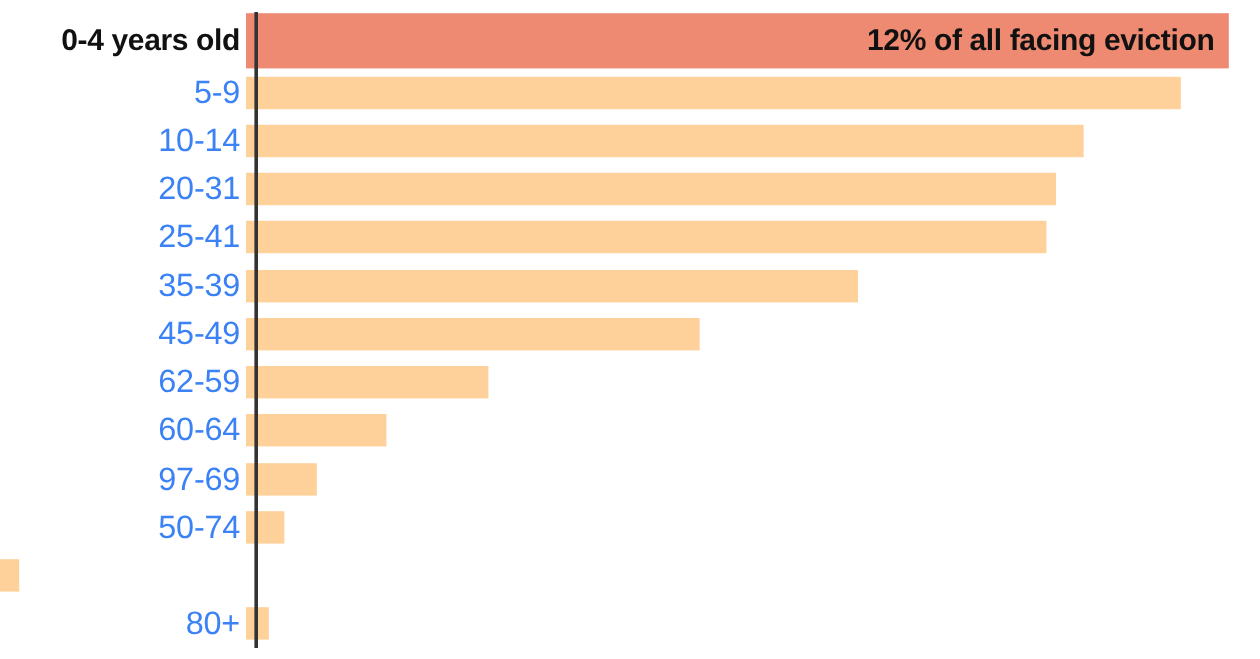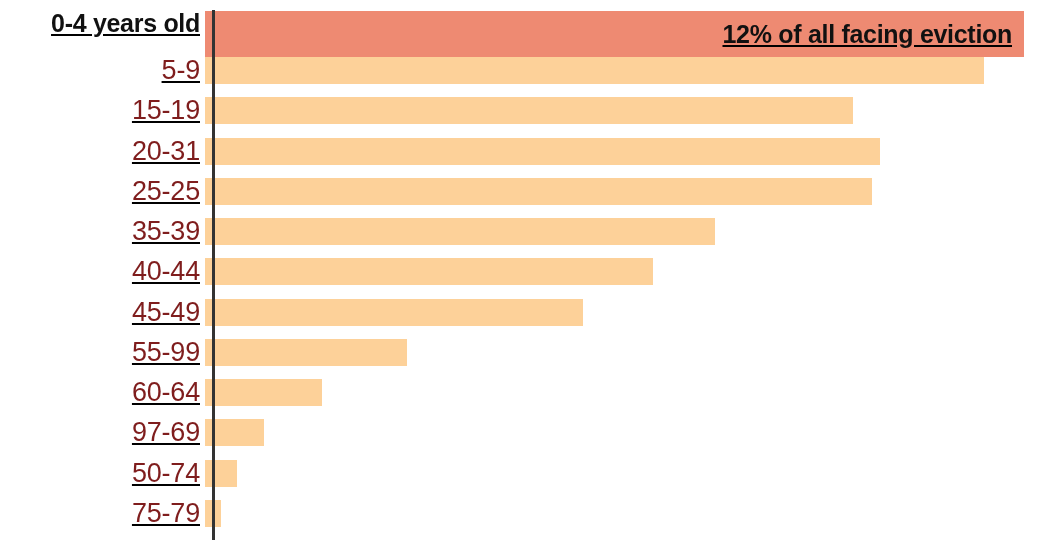--- a/index.html
+++ b/index.html
@@ -24,29 +24,28 @@
     left: 0;
     top: 11px;
     width: 1050px;
     height: 529px;
     display: flex;
     flex-direction: column;
   }
   .row {
     flex: 1 1 0;
     display: flex;
-    align-items: flex-start;
-    position: relative;
-    text-decoration: underline;
+    align-items: center;
+    position: relative;
   }
   .row-label {
     width: 205px;
     flex: 0 0 205px;
     text-align: right;
-    color: #7f1d1d;
+    color: #3b82f6;
     font-size: 27px;
     line-height: 1;
     letter-spacing: -0.2px;
     display: flex;
     align-items: center;
     justify-content: flex-end;
     padding-right: 5px;
     box-sizing: border-box;
     font-weight: 400;
     white-space: nowrap;
@@ -112,67 +111,61 @@
       </div>
     </div>
 
     <div class="row">
       <div class="row-label">5-9</div>
       <div class="bar-area">
         <div class="bar" style="width:779px"></div>
       </div>
     </div>
 
-
-    <div class="row">
-      <div class="row-label">15-19</div>
-      <div class="bar-area">
-        <div class="bar" style="width:648px"></div>
-      </div>
-    </div>
+    <div class="row">
+      <div class="row-label">10-14</div>
+      <div class="bar-area">
+        <div class="bar" style="width:698px"></div>
+      </div>
+    </div>
+
 
     <div class="row">
       <div class="row-label">20-31</div>
       <div class="bar-area">
         <div class="bar" style="width:675px"></div>
       </div>
     </div>
 
     <div class="row">
-      <div class="row-label">25-25</div>
+      <div class="row-label">25-41</div>
       <div class="bar-area">
         <div class="bar" style="width:667px"></div>
       </div>
     </div>
 
 
     <div class="row">
       <div class="row-label">35-39</div>
       <div class="bar-area">
         <div class="bar" style="width:510px"></div>
       </div>
     </div>
 
-    <div class="row">
-      <div class="row-label">40-44</div>
-      <div class="bar-area">
-        <div class="bar" style="width:448px"></div>
-      </div>
-    </div>
 
     <div class="row">
       <div class="row-label">45-49</div>
       <div class="bar-area">
         <div class="bar" style="width:378px"></div>
       </div>
     </div>
 
 
     <div class="row">
-      <div class="row-label">55-99</div>
+      <div class="row-label">62-59</div>
       <div class="bar-area">
         <div class="bar" style="width:202px"></div>
       </div>
     </div>
 
     <div class="row">
       <div class="row-label">60-64</div>
       <div class="bar-area">
         <div class="bar" style="width:117px"></div>
       </div>
@@ -186,21 +179,26 @@
     </div>
 
     <div class="row">
       <div class="row-label">50-74</div>
       <div class="bar-area">
         <div class="bar" style="width:32px"></div>
       </div>
     </div>
 
     <div class="row">
-      <div class="row-label">75-79</div>
       <div class="bar-area">
         <div class="bar" style="width:16px"></div>
       </div>
     </div>
 
+    <div class="row">
+      <div class="row-label">80+</div>
+      <div class="bar-area">
+        <div class="bar" style="width:19px"></div>
+      </div>
+    </div>
 
   </div>
 </div>
 
 </body></html>

